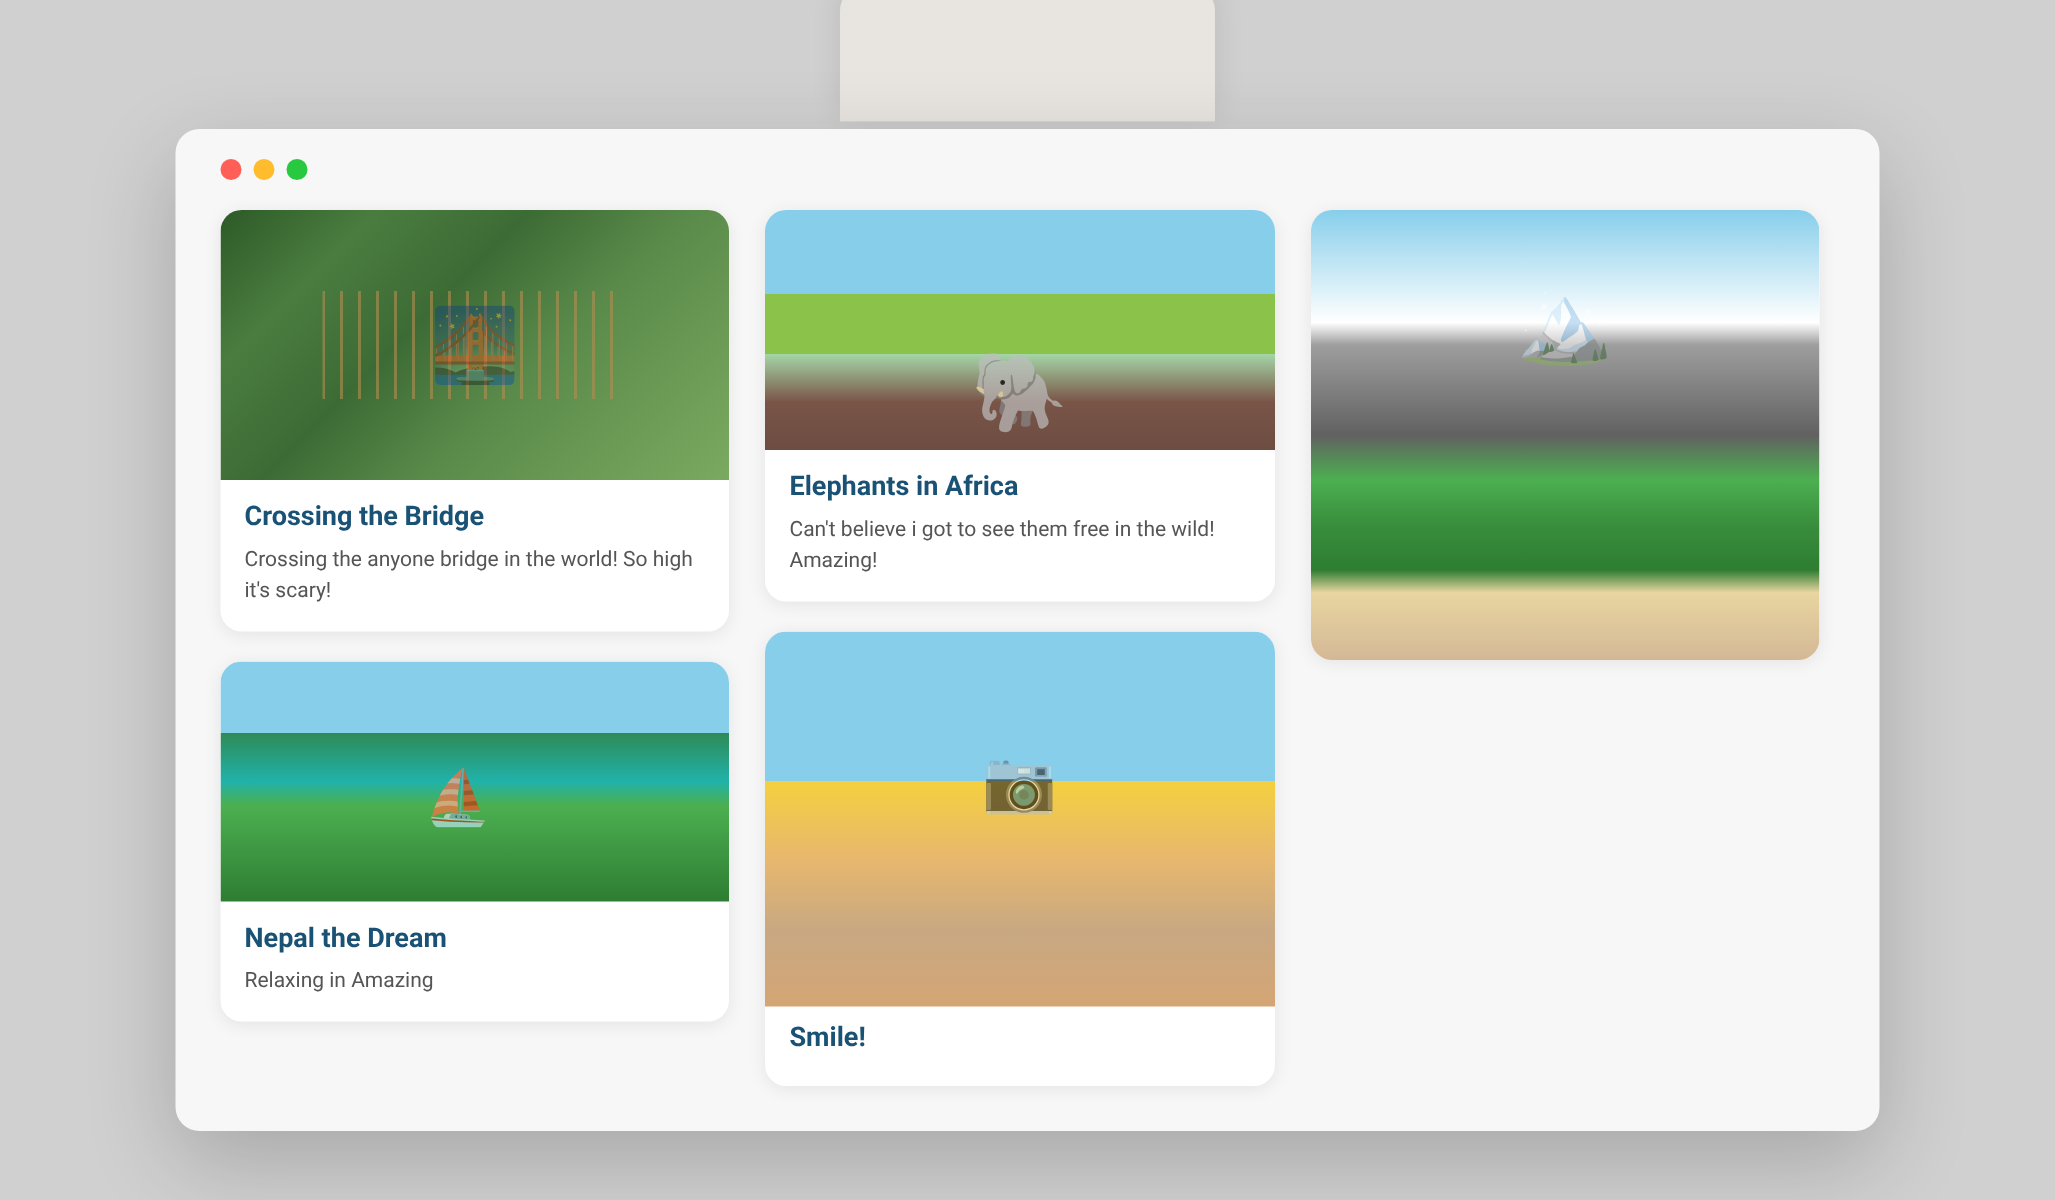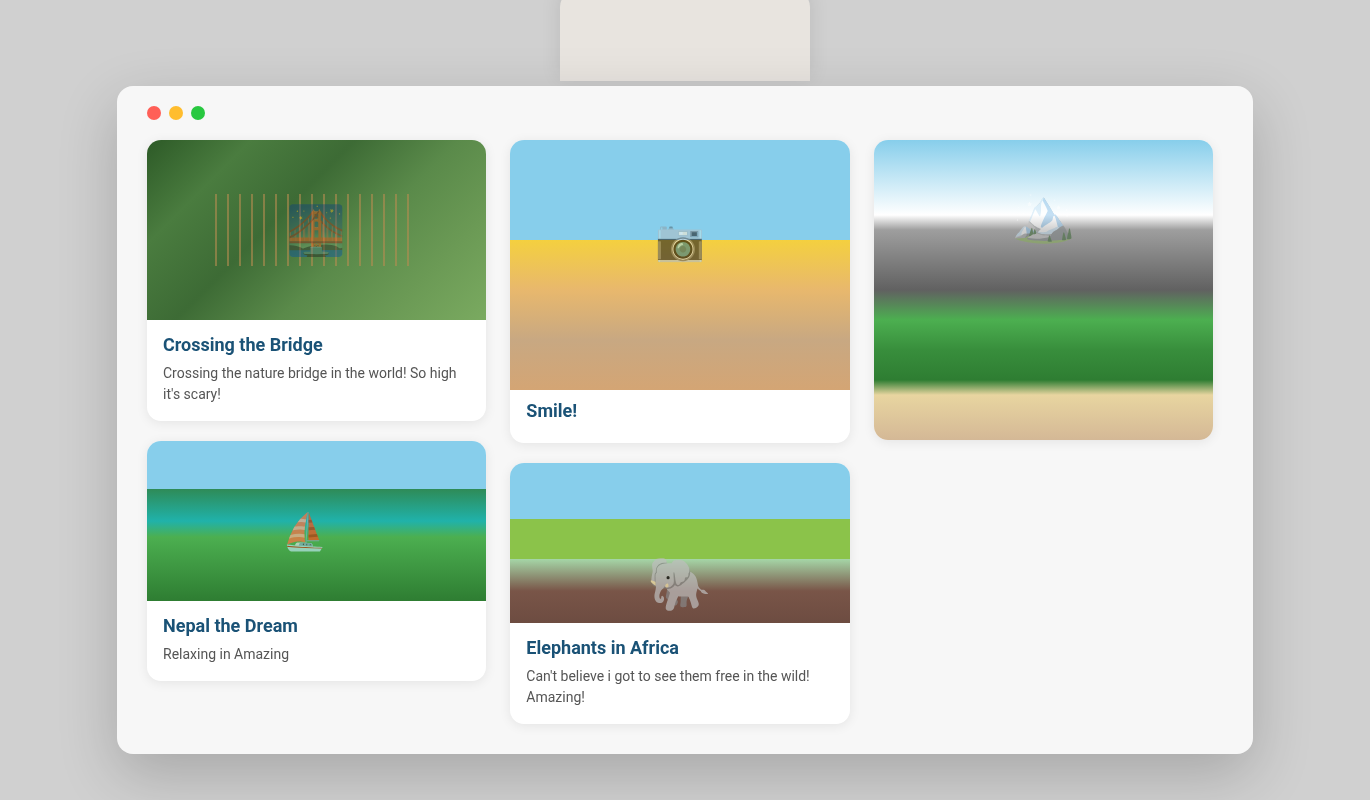--- a/index.html
+++ b/index.html
@@ -242,48 +242,48 @@
       </div>
 
       <div class="content-grid">
 
         <div class="col">
 
           <div class="card">
             <div class="img-bridge"></div>
             <div class="card-body">
               <div class="card-title">Crossing the Bridge</div>
-              <div class="card-desc">Crossing the nature bridge in the world! So high it's scary!</div>
+              <div class="card-desc">Crossing the anyone bridge in the world! So high it's scary!</div>
             </div>
           </div>
 
           <div class="card">
             <div class="img-thailand"></div>
             <div class="card-body">
               <div class="card-title">Nepal the Dream</div>
               <div class="card-desc">Relaxing in Amazing</div>
             </div>
           </div>
 
         </div>
 
         <div class="col">
 
+          <div class="card">
+            <div class="img-elephants"></div>
+            <div class="card-body">
+              <div class="card-title">Elephants in Africa</div>
+              <div class="card-desc">Can't believe i got to see them free in the wild! Amazing!</div>
+            </div>
+          </div>
+
           <div class="card smile-card">
             <div class="img-smile"></div>
             <div class="card-body">
               <div class="card-title">Smile!</div>
-            </div>
-          </div>
-
-          <div class="card">
-            <div class="img-elephants"></div>
-            <div class="card-body">
-              <div class="card-title">Elephants in Africa</div>
-              <div class="card-desc">Can't believe i got to see them free in the wild! Amazing!</div>
             </div>
           </div>
 
         </div>
 
         <div class="col">
 
           <div class="card">
             <div class="img-nepal"></div>
           </div>

